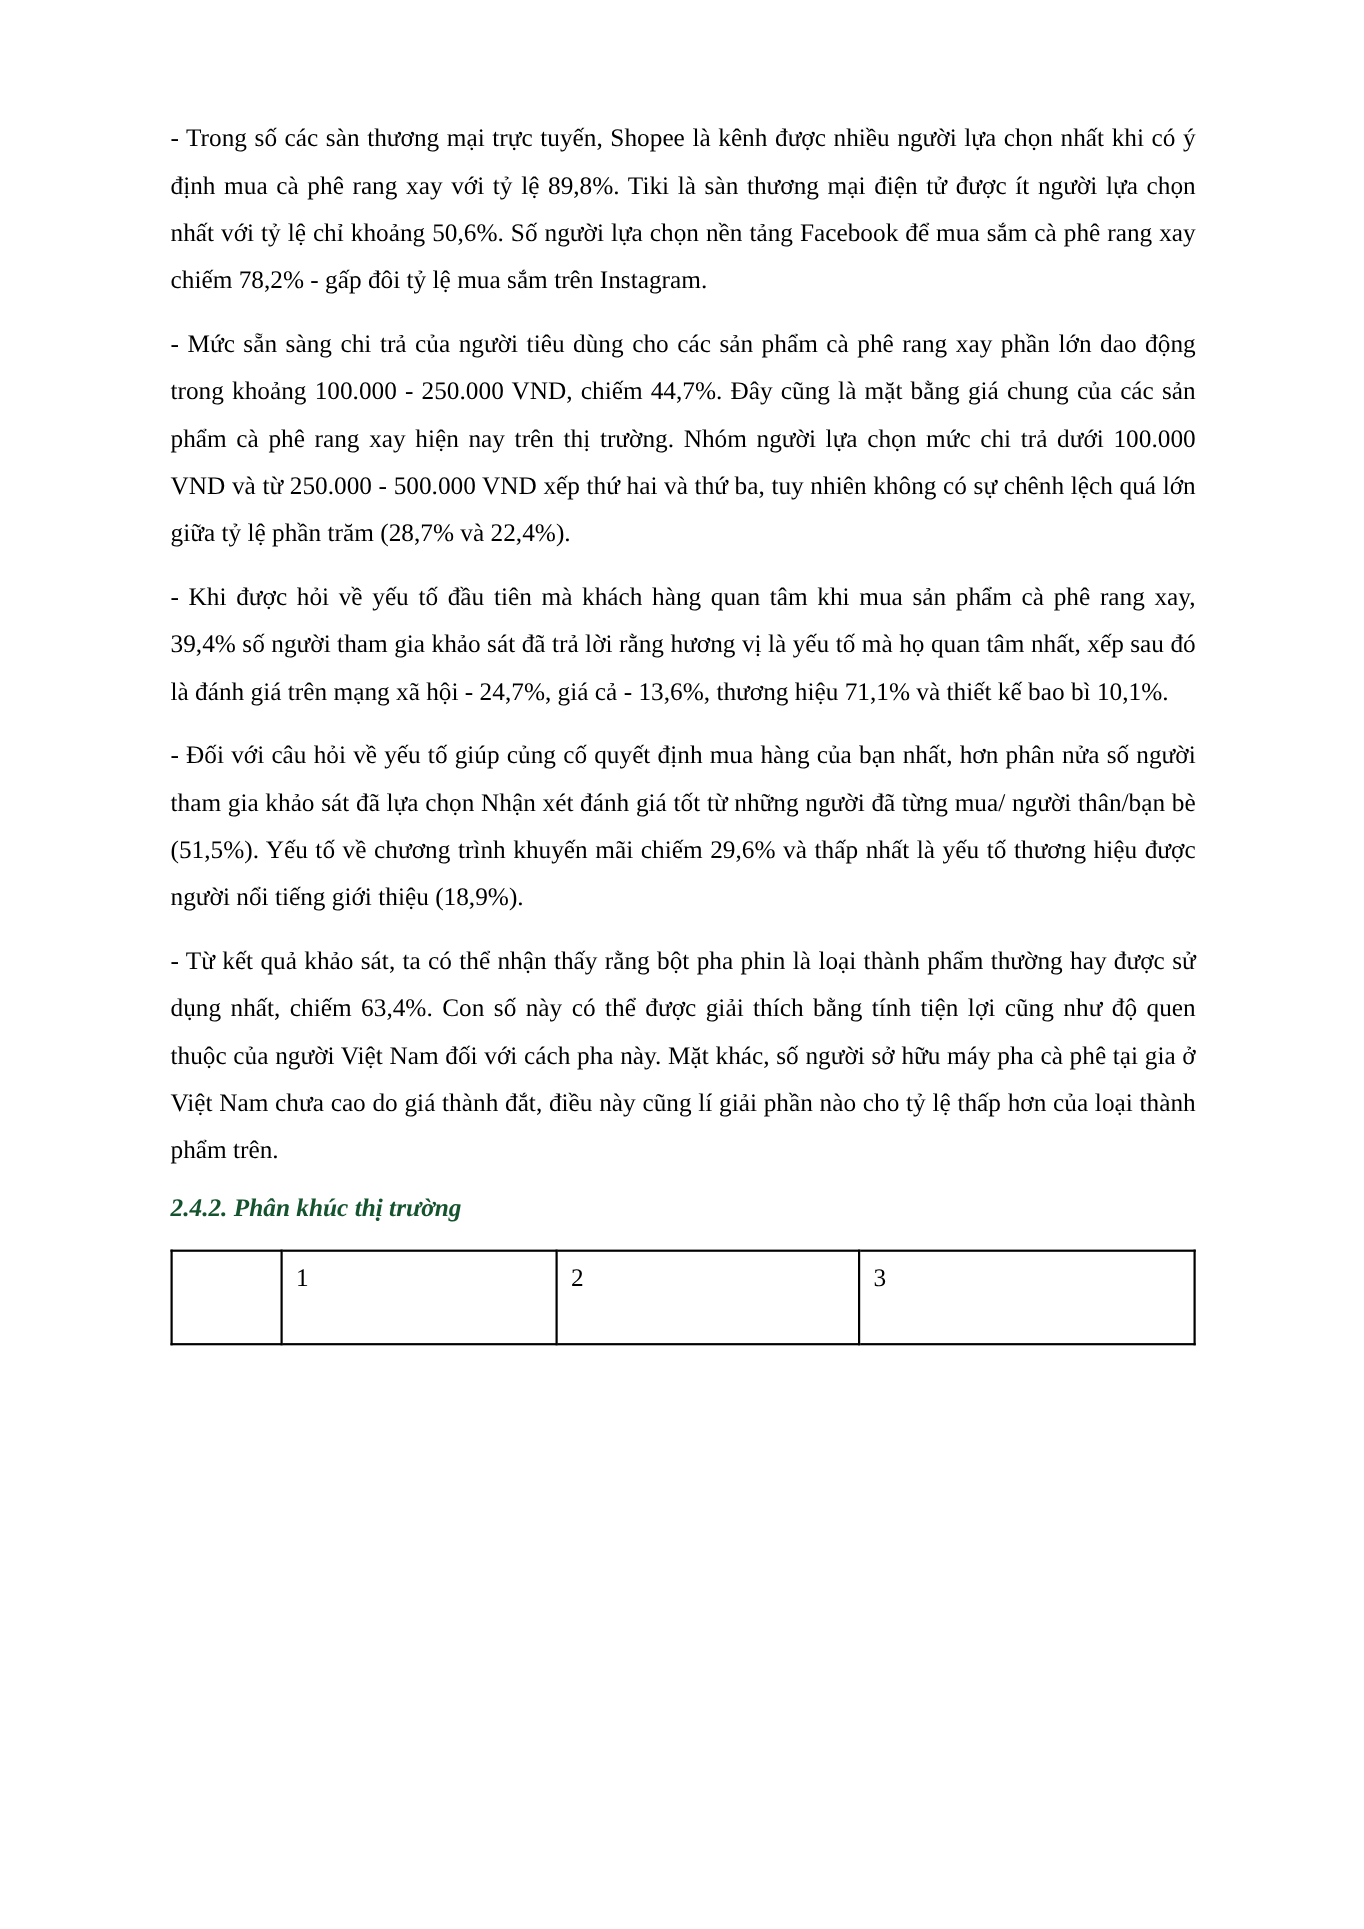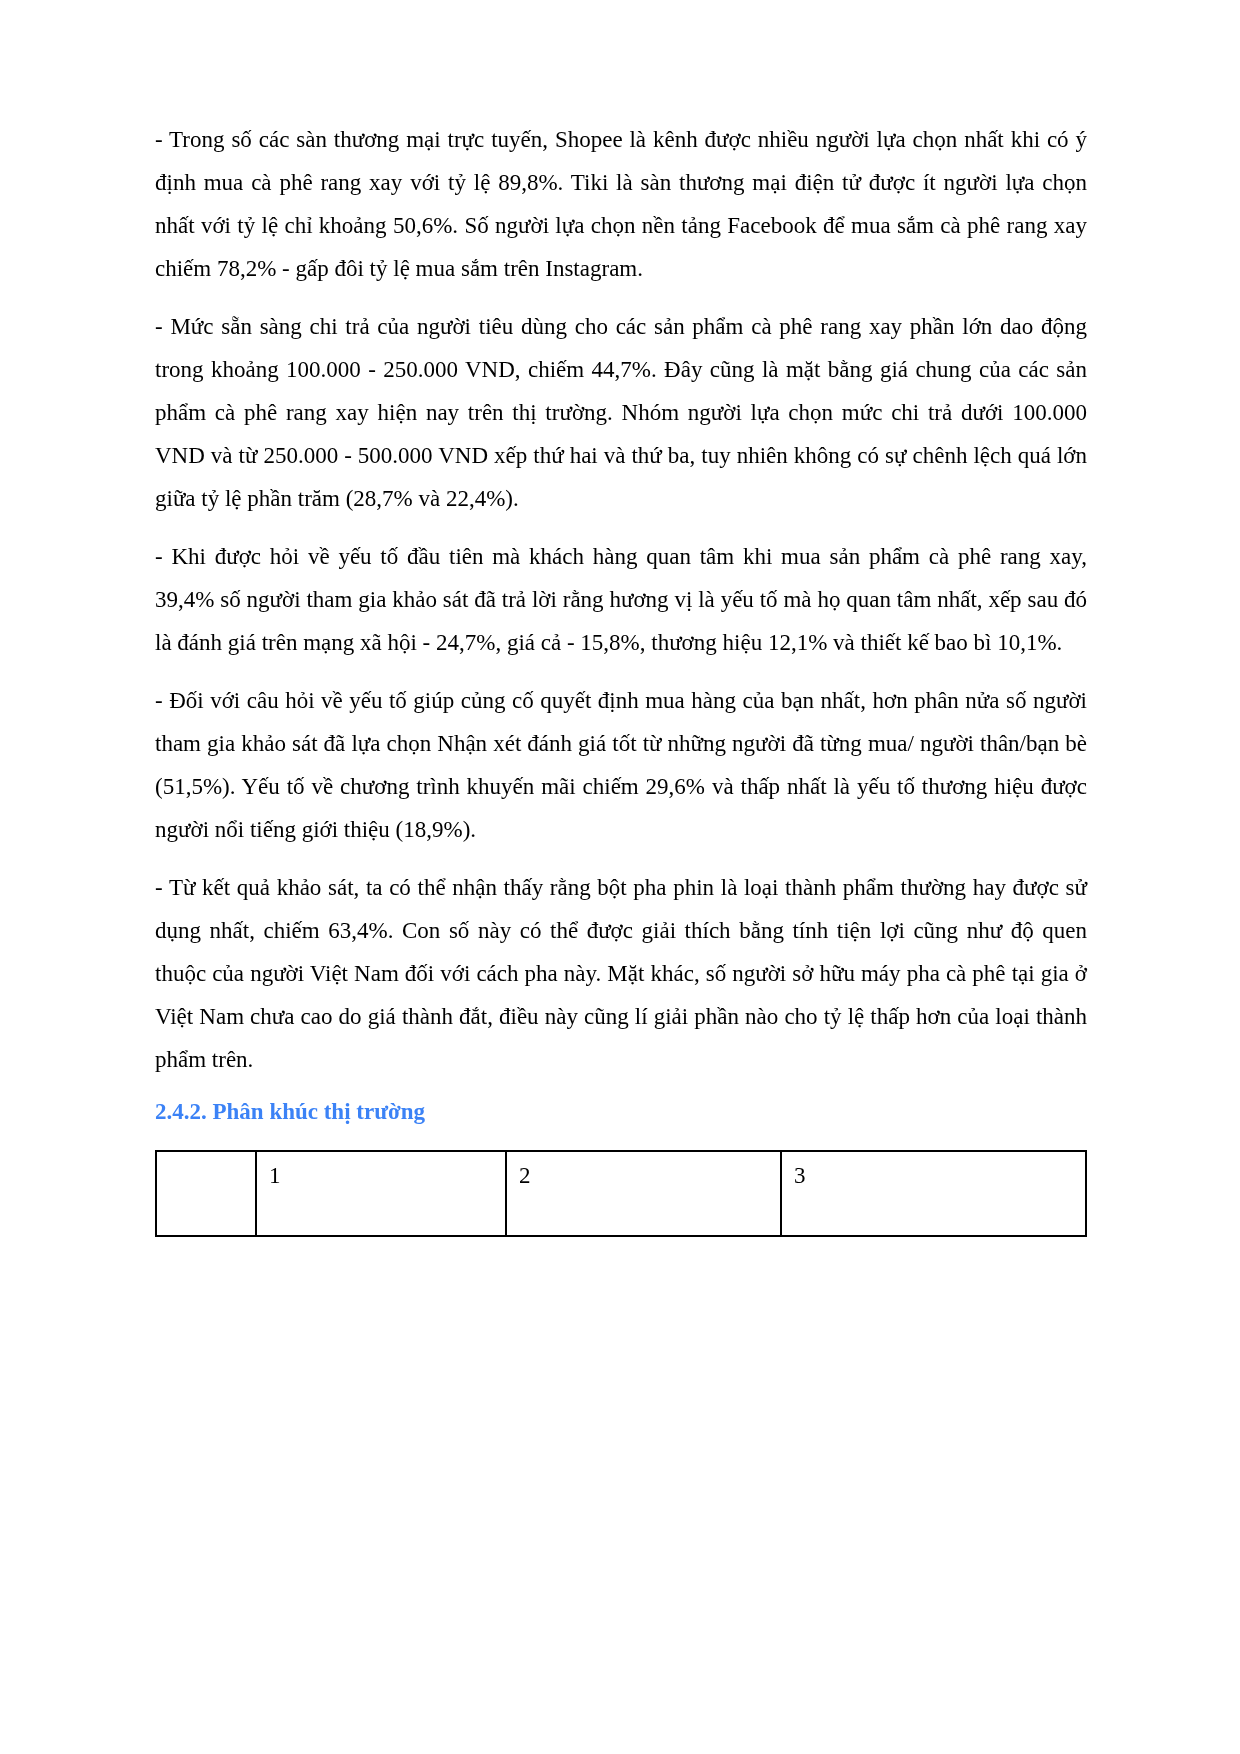--- a/index.html
+++ b/index.html
@@ -13,36 +13,37 @@
       width: 1240px;
       height: 1754px;
       background: #ffffff;
       font-family: "Liberation Serif", serif;
       color: #000000;
       overflow: hidden;
     }
     .content {
       position: absolute;
       left: 155px;
-      top: 118px;
+      top: 104px;
       width: 932px;
     }
     p.para {
       margin: 0 0 15px 0;
       font-size: 23px;
       line-height: 43px;
       text-align: justify;
       color: #000000;
     }
     h3.heading {
       margin: 14px 0 22px 0;
       font-size: 23px;
       line-height: 32px;
       font-weight: bold;
-      color: #3b82f6;
+      font-style: italic;
+      color: #14532d;
     }
     table.seg-table {
       border-collapse: collapse;
       table-layout: fixed;
       width: 930px;
     }
     table.seg-table td {
       border: 2px solid #000000;
       vertical-align: top;
       padding: 10px 12px;
@@ -64,21 +65,21 @@
     }
   </style>
 </head>
 <body>
 
 <div class="page">
   <div class="content">
 
     <p class="para">- Trong số các sàn thương mại trực tuyến, Shopee là kênh được nhiều người lựa chọn nhất khi có ý định mua cà phê rang xay với tỷ lệ 89,8%. Tiki là sàn thương mại điện tử được ít người lựa chọn nhất với tỷ lệ chỉ khoảng 50,6%. Số người lựa chọn nền tảng Facebook để mua sắm cà phê rang xay chiếm 78,2% - gấp đôi tỷ lệ mua sắm trên Instagram.</p>
     <p class="para">- Mức sẵn sàng chi trả của người tiêu dùng cho các sản phẩm cà phê rang xay phần lớn dao động trong khoảng 100.000 - 250.000 VND, chiếm 44,7%. Đây cũng là mặt bằng giá chung của các sản phẩm cà phê rang xay hiện nay trên thị trường. Nhóm người lựa chọn mức chi trả dưới 100.000 VND và từ 250.000 - 500.000 VND xếp thứ hai và thứ ba, tuy nhiên không có sự chênh lệch quá lớn giữa tỷ lệ phần trăm (28,7% và 22,4%).</p>
-    <p class="para">- Khi được hỏi về yếu tố đầu tiên mà khách hàng quan tâm khi mua sản phẩm cà phê rang xay, 39,4% số người tham gia khảo sát đã trả lời rằng hương vị là yếu tố mà họ quan tâm nhất, xếp sau đó là đánh giá trên mạng xã hội - 24,7%, giá cả - 15,8%, thương hiệu 12,1% và thiết kế bao bì 10,1%.</p>
+    <p class="para">- Khi được hỏi về yếu tố đầu tiên mà khách hàng quan tâm khi mua sản phẩm cà phê rang xay, 39,4% số người tham gia khảo sát đã trả lời rằng hương vị là yếu tố mà họ quan tâm nhất, xếp sau đó là đánh giá trên mạng xã hội - 24,7%, giá cả - 13,6%, thương hiệu 71,1% và thiết kế bao bì 10,1%.</p>
     <p class="para">- Đối với câu hỏi về yếu tố giúp củng cố quyết định mua hàng của bạn nhất, hơn phân nửa số người tham gia khảo sát đã lựa chọn Nhận xét đánh giá tốt từ những người đã từng mua/ người thân/bạn bè (51,5%). Yếu tố về chương trình khuyến mãi chiếm 29,6% và thấp nhất là yếu tố thương hiệu được người nổi tiếng giới thiệu (18,9%).</p>
     <p class="para">- Từ kết quả khảo sát, ta có thể nhận thấy rằng bột pha phin là loại thành phẩm thường hay được sử dụng nhất, chiếm 63,4%. Con số này có thể được giải thích bằng tính tiện lợi cũng như độ quen thuộc của người Việt Nam đối với cách pha này. Mặt khác, số người sở hữu máy pha cà phê tại gia ở Việt Nam chưa cao do giá thành đắt, điều này cũng lí giải phần nào cho tỷ lệ thấp hơn của loại thành phẩm trên.</p>
 
     <h3 class="heading">2.4.2. Phân khúc thị trường</h3>
 
     <table class="seg-table">
       <tbody>
         <tr>
           <td class="col0"></td>
           <td class="col1">1</td>

